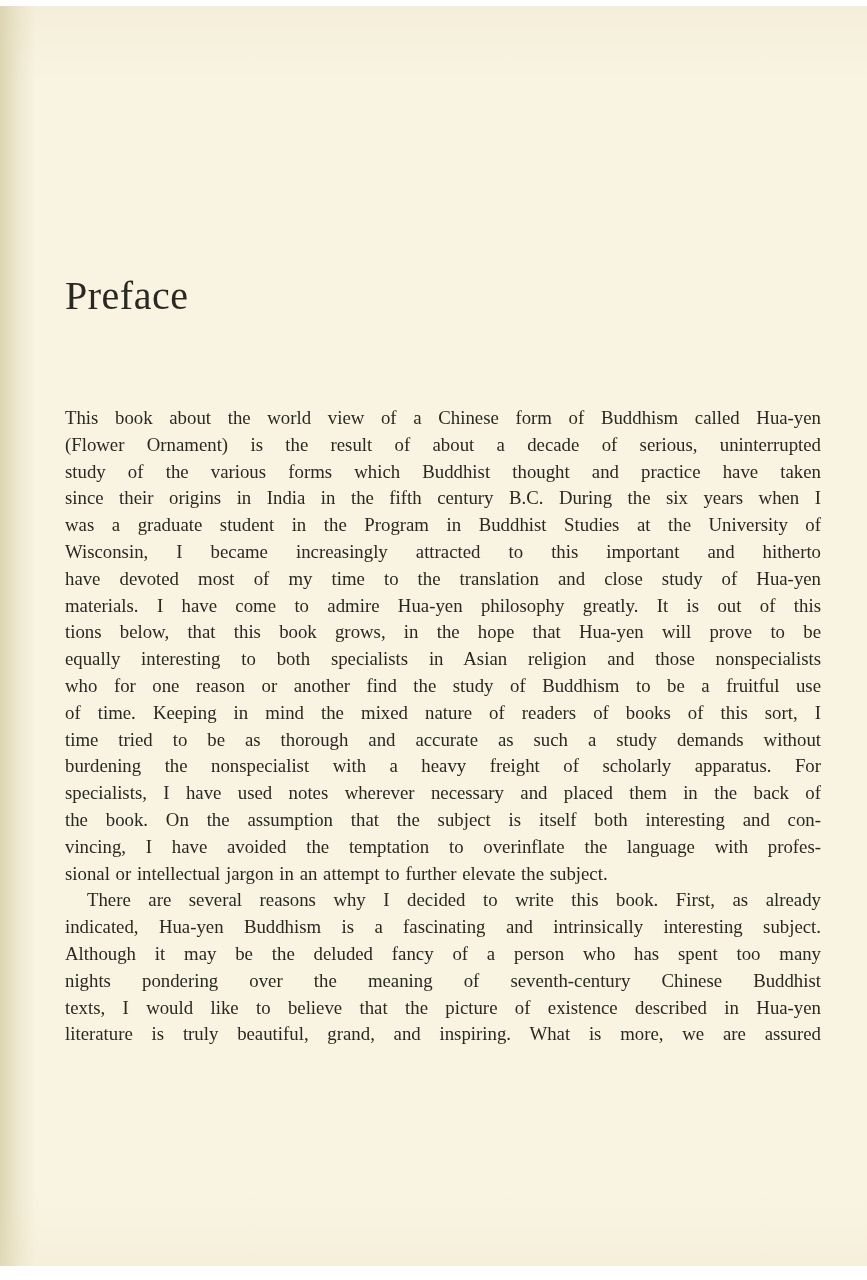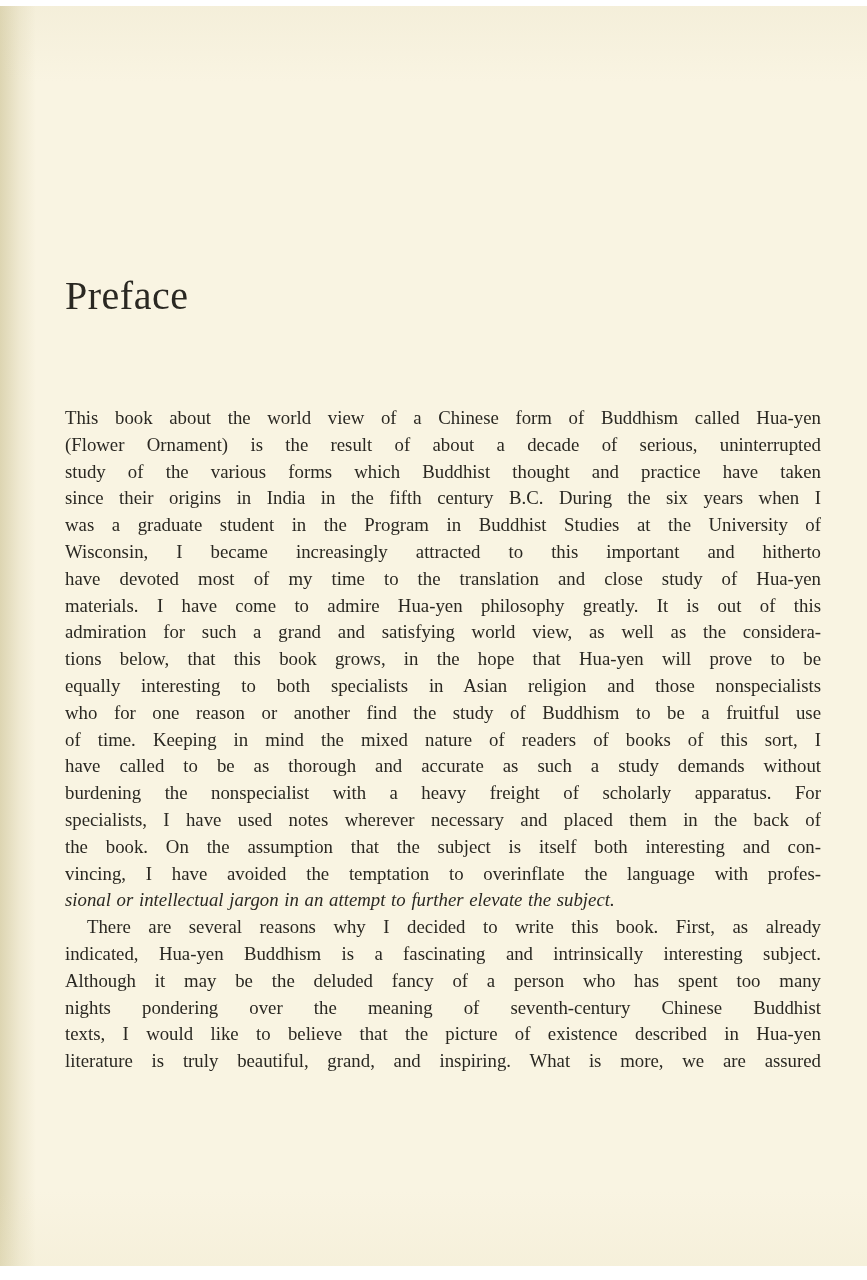--- a/index.html
+++ b/index.html
@@ -66,21 +66,20 @@
   }
   .line {
     line-height: 26.8px;
     text-align: justify;
     text-align-last: justify;
     white-space: normal;
     word-spacing: 1px;
   }
   .line.para-end {
     text-align-last: left;
-    font-style: italic;
   }
   .para.indent .line:first-child {
     text-indent: 22px;
   }
 </style>
 </head>
 <body>
 
 <div class="scan">
   <div class="page">
@@ -90,26 +89,25 @@
     <div class="body-text">
         <div class="para">
           <div class="line">This book about the world view of a Chinese form of Buddhism called Hua-yen</div>
           <div class="line">(Flower Ornament) is the result of about a decade of serious, uninterrupted</div>
           <div class="line">study of the various forms which Buddhist thought and practice have taken</div>
           <div class="line">since their origins in India in the fifth century B.C. During the six years when I</div>
           <div class="line">was a graduate student in the Program in Buddhist Studies at the University of</div>
           <div class="line">Wisconsin, I became increasingly attracted to this important and hitherto</div>
           <div class="line">have devoted most of my time to the translation and close study of Hua-yen</div>
           <div class="line">materials. I have come to admire Hua-yen philosophy greatly. It is out of this</div>
-          <div class="line">admiration for such a grand and satisfying world view, as well as the considera-</div>
           <div class="line">tions below, that this book grows, in the hope that Hua-yen will prove to be</div>
           <div class="line">equally interesting to both specialists in Asian religion and those nonspecialists</div>
           <div class="line">who for one reason or another find the study of Buddhism to be a fruitful use</div>
           <div class="line">of time. Keeping in mind the mixed nature of readers of books of this sort, I</div>
-          <div class="line">have called to be as thorough and accurate as such a study demands without</div>
+          <div class="line">time tried to be as thorough and accurate as such a study demands without</div>
           <div class="line">burdening the nonspecialist with a heavy freight of scholarly apparatus. For</div>
           <div class="line">specialists, I have used notes wherever necessary and placed them in the back of</div>
           <div class="line">the book. On the assumption that the subject is itself both interesting and con-</div>
           <div class="line">vincing, I have avoided the temptation to overinflate the language with profes-</div>
           <div class="line para-end">sional or intellectual jargon in an attempt to further elevate the subject.</div>
         </div>
         <div class="para indent">
           <div class="line">There are several reasons why I decided to write this book. First, as already</div>
           <div class="line">indicated, Hua-yen Buddhism is a fascinating and intrinsically interesting subject.</div>
           <div class="line">Although it may be the deluded fancy of a person who has spent too many</div>

